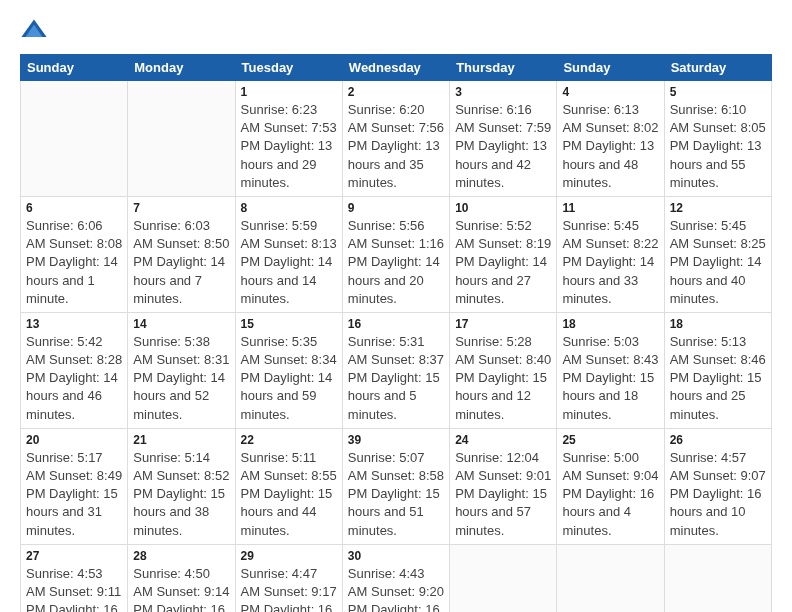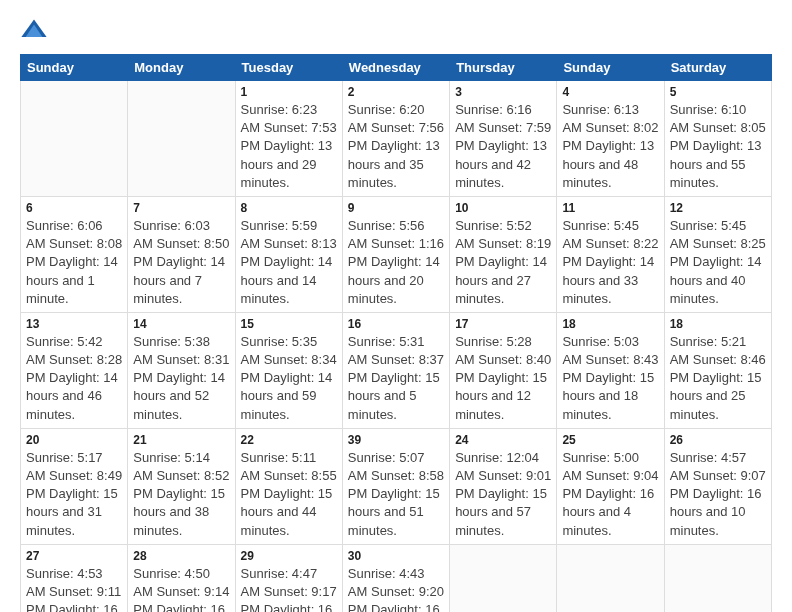--- a/index.html
+++ b/index.html
@@ -242,21 +242,21 @@
 Daylight: 15 hours and 12 minutes.</div>
           </td>
           <td>
             <span class="day-num">18</span>
             <div class="day-info">Sunrise: 5:03 AM
 Sunset: 8:43 PM
 Daylight: 15 hours and 18 minutes.</div>
           </td>
           <td>
             <span class="day-num">18</span>
-            <div class="day-info">Sunrise: 5:21 AM
+            <div class="day-info">Sunrise: 5:13 AM
 Sunset: 8:46 PM
 Daylight: 15 hours and 25 minutes.</div>
           </td>
         </tr>
         <tr>
           <td>
             <span class="day-num">20</span>
             <div class="day-info">Sunrise: 5:17 AM
 Sunset: 8:49 PM
 Daylight: 15 hours and 31 minutes.</div>

